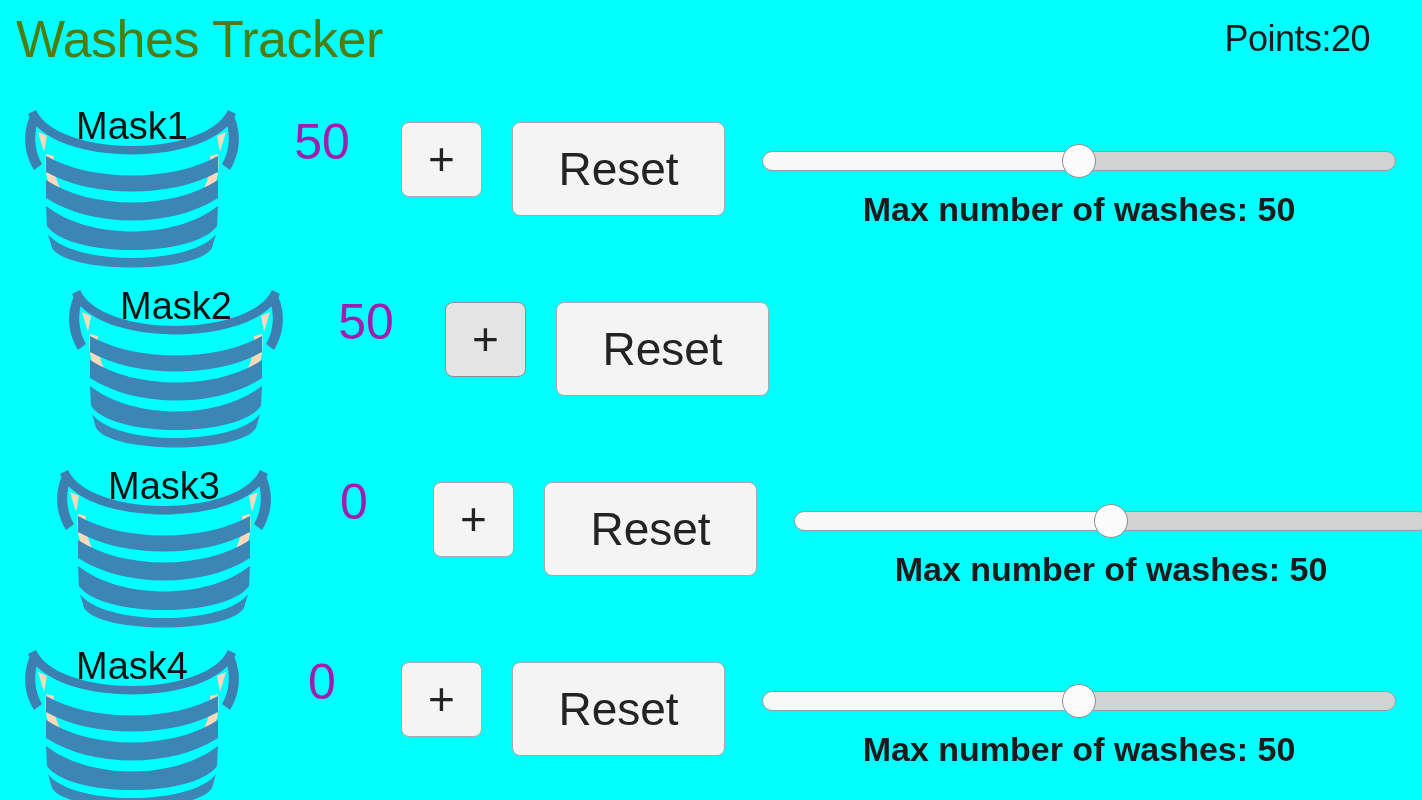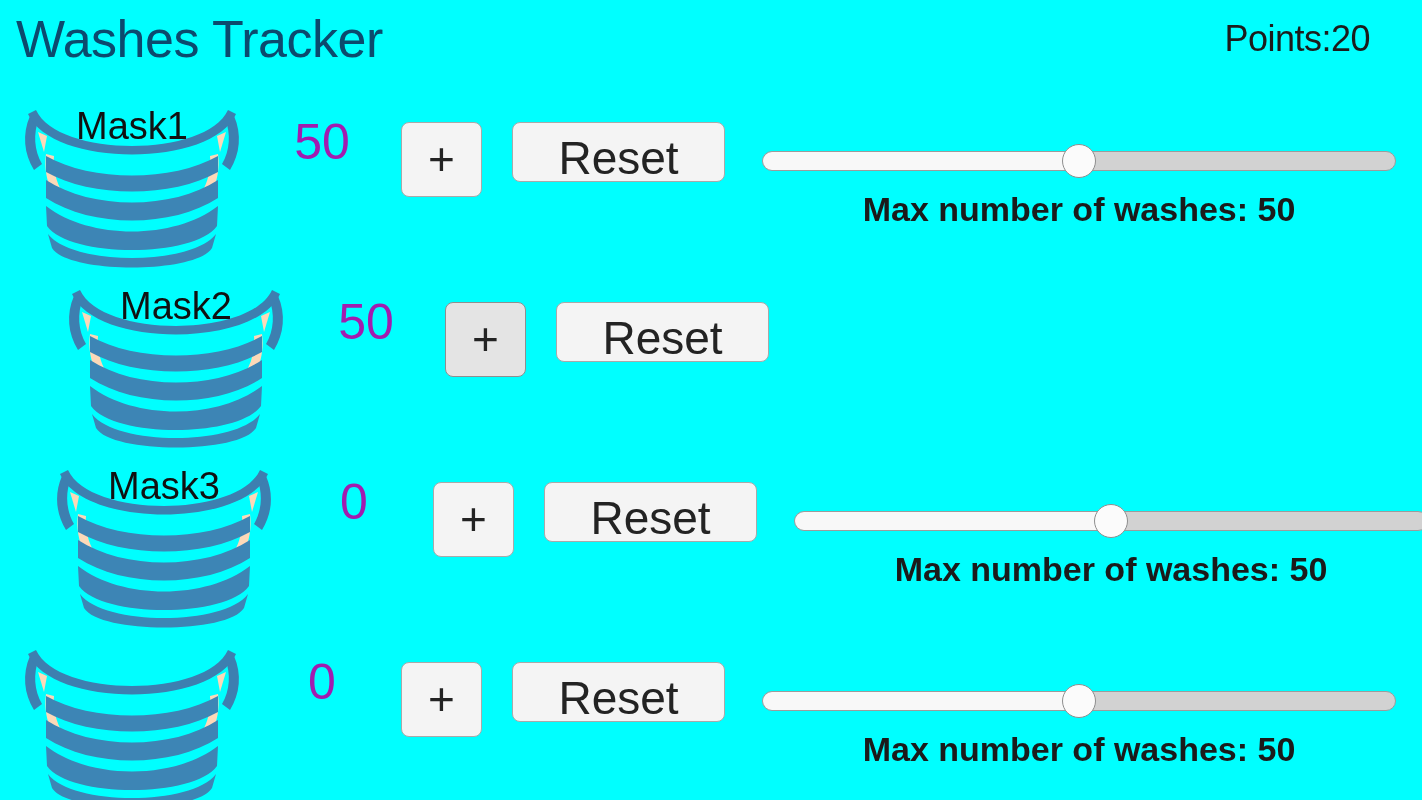--- a/index.html
+++ b/index.html
@@ -24,21 +24,21 @@
     top: 0;
     width: 1422px;
     height: 80px;
   }
   #page-title {
     position: absolute;
     left: 16px;
     top: 8px;
     font-size: 52px;
     line-height: 62px;
-    color: #0c4a6e;
+    color: #4d7c0f;
     font-family: "Liberation Sans Narrow", "Liberation Sans", sans-serif;
     white-space: nowrap;
     letter-spacing: -0.5px;
   }
   #points-display {
     position: absolute;
     right: 52px;
     top: 8px;
     font-size: 36px;
     line-height: 62px;
@@ -127,21 +127,21 @@
     line-height: 71px;
   }
   .btn-inc.pressed {
     background: #e4e4e4;
     border-color: #8f8f8f;
   }
   .btn-reset {
     left: 512px;
     top: 42px;
     width: 213px;
-    height: 60px;
+    height: 94px;
     font-size: 46px;
     line-height: 71px;
   }
 
   
   .slider-area {
     position: absolute;
     left: 762px;
     top: 9px;
     width: 640px;
@@ -341,20 +341,21 @@
 
         <path d="M20 16 C 44 70, 204 70, 228 16 L 220 12 C 198 60, 50 60, 28 12 Z" fill="#3d7fb0"></path>
 
         <g fill="#3d85b5">
           <path d="M38 58 C 84 84, 164 84, 210 58 L 210 74 C 164 100, 84 100, 38 74 Z"></path>
           <path d="M38 82 C 84 112, 164 112, 210 82 L 210 100 C 164 130, 84 130, 38 100 Z"></path>
           <path d="M38 108 C 82 142, 166 142, 210 108 L 209 128 C 186 160, 62 160, 39 128 Z"></path>
           <path d="M40 136 C 64 168, 184 168, 208 136 L 204 150 C 188 176, 60 176, 44 150 Z"></path>
         </g>
       </svg>
+      <div class="mask-name">Mask4</div>
     </div>
 
     <div class="wash-count">0</div>
 
     <button class="btn btn-inc">+</button>
     <button class="btn btn-reset">Reset</button>
 
     <div class="slider-area">
       <div class="slider" aria-valuenow="50">
         <div class="slider-track">

